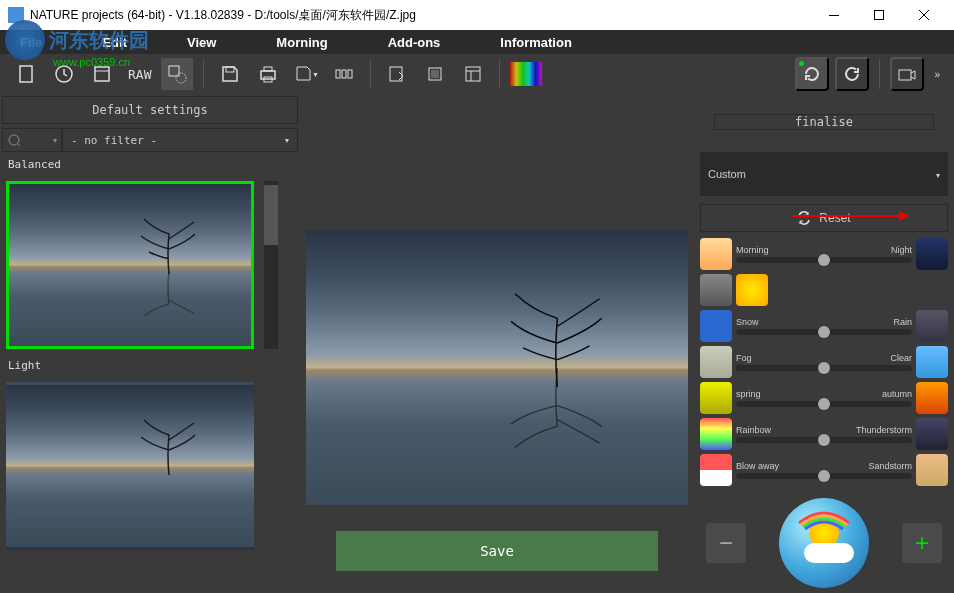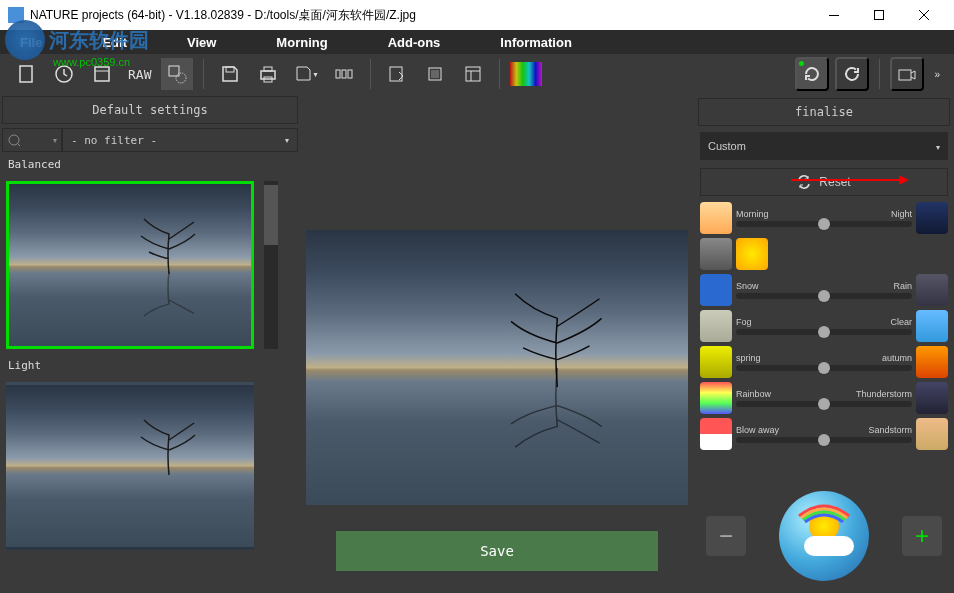--- a/index.html
+++ b/index.html
@@ -23,22 +23,22 @@
 .no-filter{background:#3a3a3a;padding:4px 8px;display:flex;align-items:center;justify-content:space-between;margin:2px;border:1px solid #2a2a2a}
 .label-text{padding:4px 8px;font-family:monospace;font-size:11px;color:#ddd}
 .thumb-container{padding:6px}
 .thumb{width:248px;height:168px;border:3px solid transparent;background:linear-gradient(180deg,#4a5a6a 0%,#5a6a7a 35%,#7a8a9a 50%,#8a7a5a 52%,#5a6a7a 55%,#4a5a6a 100%);position:relative;overflow:hidden}
 .thumb.selected{border-color:#0d0}
 .center-panel{flex:1;background:#3a3a3a;display:flex;flex-direction:column;padding:6px}
 .center-spacer{height:130px}
 .preview{flex:1;background:linear-gradient(180deg,#3a4a5a 0%,#5a6a7a 30%,#8a9aaa 48%,#d0c090 50%,#a09070 51%,#6a7a8a 54%,#4a5a6a 75%,#3a4a5a 100%);position:relative;margin-bottom:10px;overflow:hidden}
 .save-btn{height:40px;background:#4a7a4a;display:flex;align-items:center;justify-content:center;color:#fff;font-family:monospace;font-size:14px;cursor:pointer;margin:16px 30px}
 .right-panel{width:260px;background:#3a3a3a;display:flex;flex-direction:column;padding:2px;position:relative}
-.finalise-btn{background:#3a3a3a;text-align:center;padding:6px;margin:2px;font-family:monospace;font-size:12px;cursor:pointer;border:1px solid #2a2a2a}
-.custom-drop{background:#2a2a2a;padding:8px 8px;margin:4px;display:flex;justify-content:space-between;align-items:flex-end;font-family:monospace;font-size:11px}
+.finalise-btn{background:#3a3a3a;text-align:center;padding:0;margin:18px;font-family:monospace;font-size:12px;cursor:pointer;border:1px solid #2a2a2a}
+.custom-drop{background:#2a2a2a;padding:16px 8px;margin:4px;display:flex;justify-content:space-between;align-items:flex-end;font-family:monospace;font-size:11px}
 .reset-btn{background:#3a3a3a;text-align:center;padding:6px;margin:4px;font-family:monospace;font-size:12px;cursor:pointer;display:flex;justify-content:center;align-items:center;gap:8px;border:1px solid #2a2a2a;position:relative}
 .arrow-overlay{position:absolute;left:90px;top:10px;width:110px;height:2px;background:#e00;z-index:10}
 .arrow-overlay::after{content:'';position:absolute;right:-8px;top:-4px;border-left:10px solid #e00;border-top:5px solid transparent;border-bottom:5px solid transparent}
 .slider-list{display:flex;flex-direction:column;padding:0 4px}
 .slider-row{display:flex;align-items:center;gap:4px;height:36px}
 .slider-icon-l,.slider-icon-r{width:32px;height:32px;border-radius:4px;flex-shrink:0}
 .slider-mid{flex:1;display:flex;flex-direction:column;gap:2px}
 .slider-labels{display:flex;justify-content:space-between;font-family:monospace;font-size:9px;color:#ccc}
 .slider-track{height:6px;background:#2a2a2a;border-radius:3px;position:relative}
 .slider-thumb{position:absolute;width:12px;height:12px;background:#aaa;border-radius:50%;top:-3px;left:50%;margin-left:-6px}

